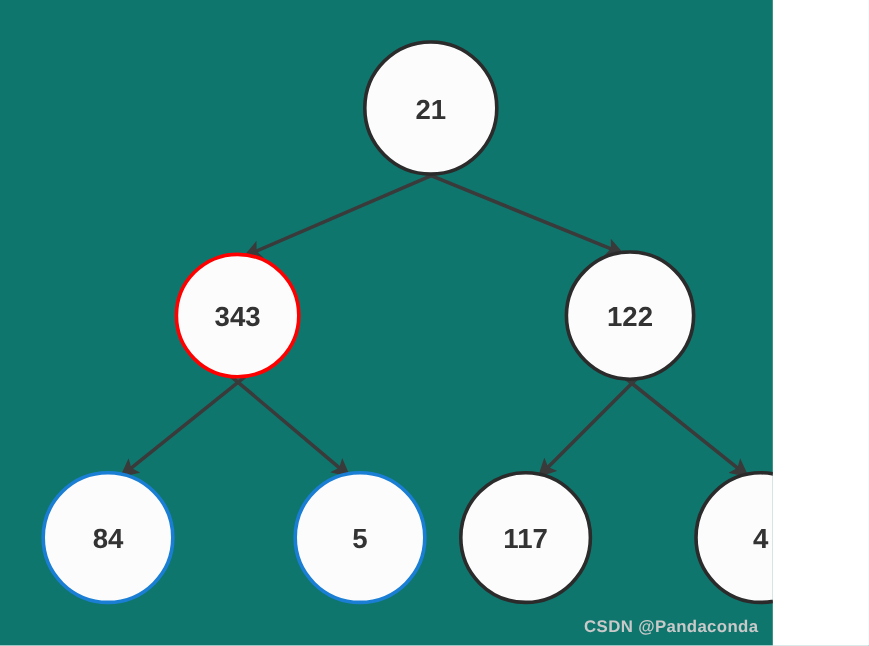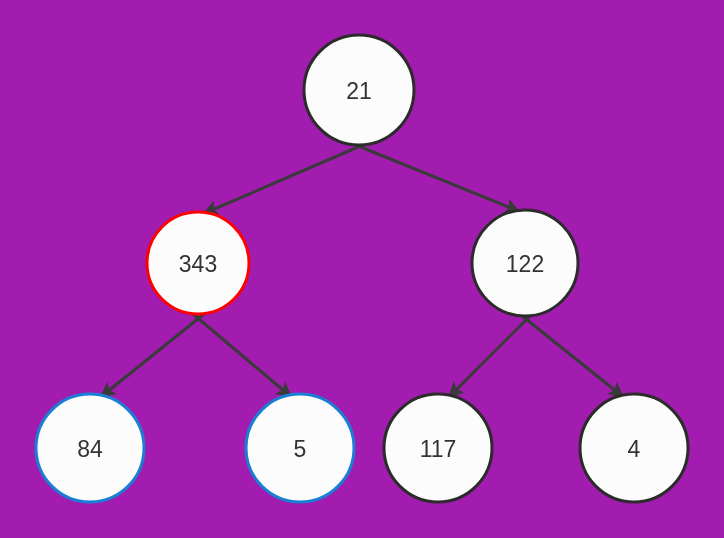--- a/index.html
+++ b/index.html
@@ -6,24 +6,25 @@
   html, body {
     margin: 0;
     padding: 0;
     background: #ffffff;
   }
   body {
     font-family: "Liberation Sans", sans-serif;
   }
   #canvas {
     position: relative;
-    width: 724px;
+    width: 644px;
     height: 538px;
-    background: #a21caf;
+    background: #0f766e;
     overflow: hidden;
+    font-weight: bold;
   }
   #tree-svg {
     position: absolute;
     left: 0;
     top: 0;
     width: 724px;
     height: 538px;
     display: block;
   }
   .node-circle {
@@ -96,14 +97,15 @@
           <circle cx="438" cy="448" r="54" class="node-circle" fill="#fcfcfc" stroke="#2b2b2b" stroke-width="3"></circle>
           <text x="438" y="449" class="node-label" fill="#333333">117</text>
         </g>
         <g>
           <circle cx="634" cy="448" r="54" class="node-circle" fill="#fcfcfc" stroke="#2b2b2b" stroke-width="3"></circle>
           <text x="634" y="449" class="node-label" fill="#333333">4</text>
         </g>
       </g>
   </svg>
 
+  <div class="watermark">CSDN @Pandaconda</div>
 
 </div>
 
 </body></html>

